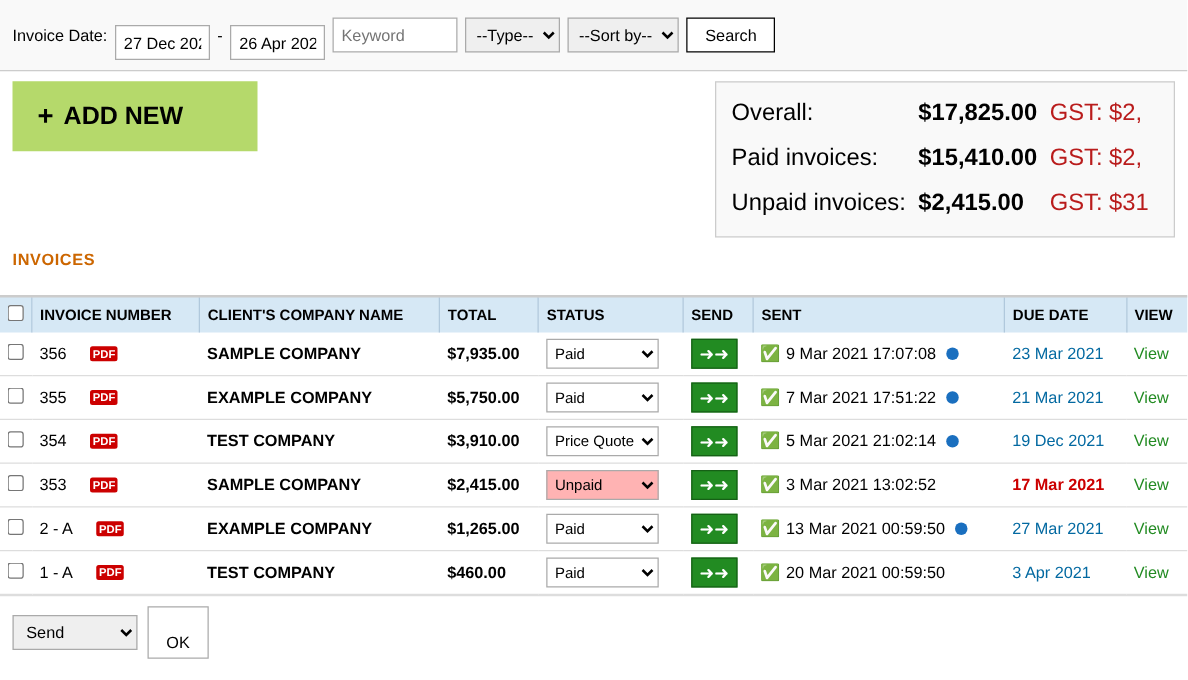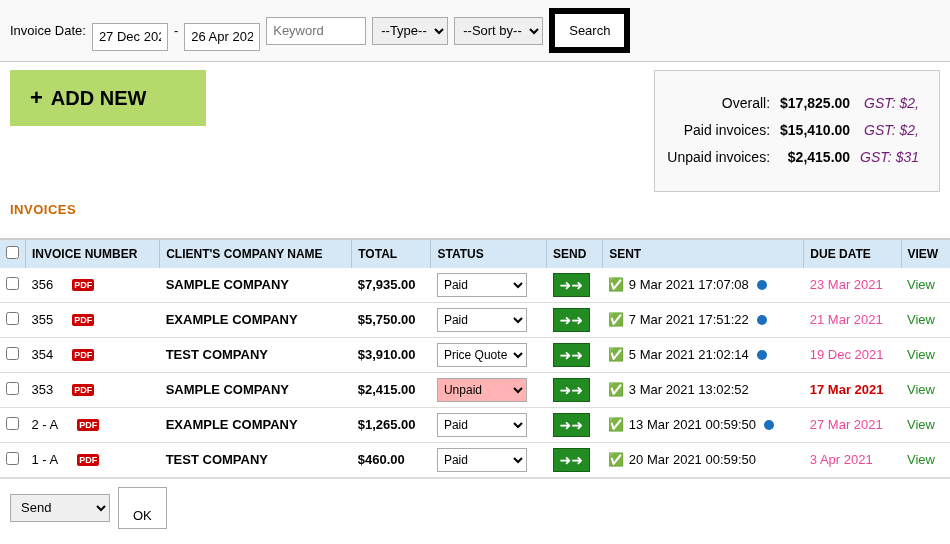--- a/index.html
+++ b/index.html
@@ -25,25 +25,25 @@
     .filter-bar input.keyword-input { width: 100px; }
     .filter-bar select {
       border: 1px solid #aaa;
       padding: 3px 4px;
       font-size: 13px;
       height: 28px;
     }
     .filter-bar .dash { font-size: 13px; }
     .search-btn {
       background: #fff;
-      border: 6px solid #000000;
+      border: 1px solid #000000;
       padding: 4px 14px;
       font-size: 13px;
       cursor: pointer;
-      height: 45px;
+      height: 28px;
     }
 
     
     .action-bar {
       display: flex;
       align-items: flex-start;
       padding: 8px 10px;
       gap: 10px;
     }
     .add-new-btn {
@@ -58,29 +58,28 @@
       gap: 8px;
       color: #000;
       height: 56px;
       min-width: 196px;
     }
     .add-new-btn .plus-icon { font-size: 22px; }
 
     .summary-box {
       margin-left: auto;
       border: 1px solid #ccc;
-      padding: 18px 10px;
-      font-size: 14px;
+      padding: 6px 10px;
+      font-size: 19px;
       background: #f9f9f9;
       line-height: 1.8;
-      text-align: right;
     }
     .summary-box table td { padding: 0 8px 0 0; }
     .summary-box .amount { font-weight: bold; color: #000; }
-    .summary-box .gst { color: #701a75; font-style: italic; }
+    .summary-box .gst { color: #b91c1c; }
 
     
     .invoices-heading {
       padding: 2px 10px 21px 10px;
       color: #cc6600;
       font-weight: bold;
       font-size: 13px;
       text-transform: uppercase;
       letter-spacing: 0.5px;
     }
@@ -165,21 +164,21 @@
     .sent-dot {
       display: inline-block;
       width: 10px;
       height: 10px;
       background: #1a6fbf;
       border-radius: 50%;
       margin-left: 4px;
     }
 
     .due-date-red { color: #cc0000; font-weight: bold; }
-    .due-date-normal { color: #ec4899; }
+    .due-date-normal { color: #0369a1; }
 
     .view-link {
       color: #228B22;
       text-decoration: none;
       font-weight: normal;
       cursor: pointer;
     }
 
     
     .footer-bar {

